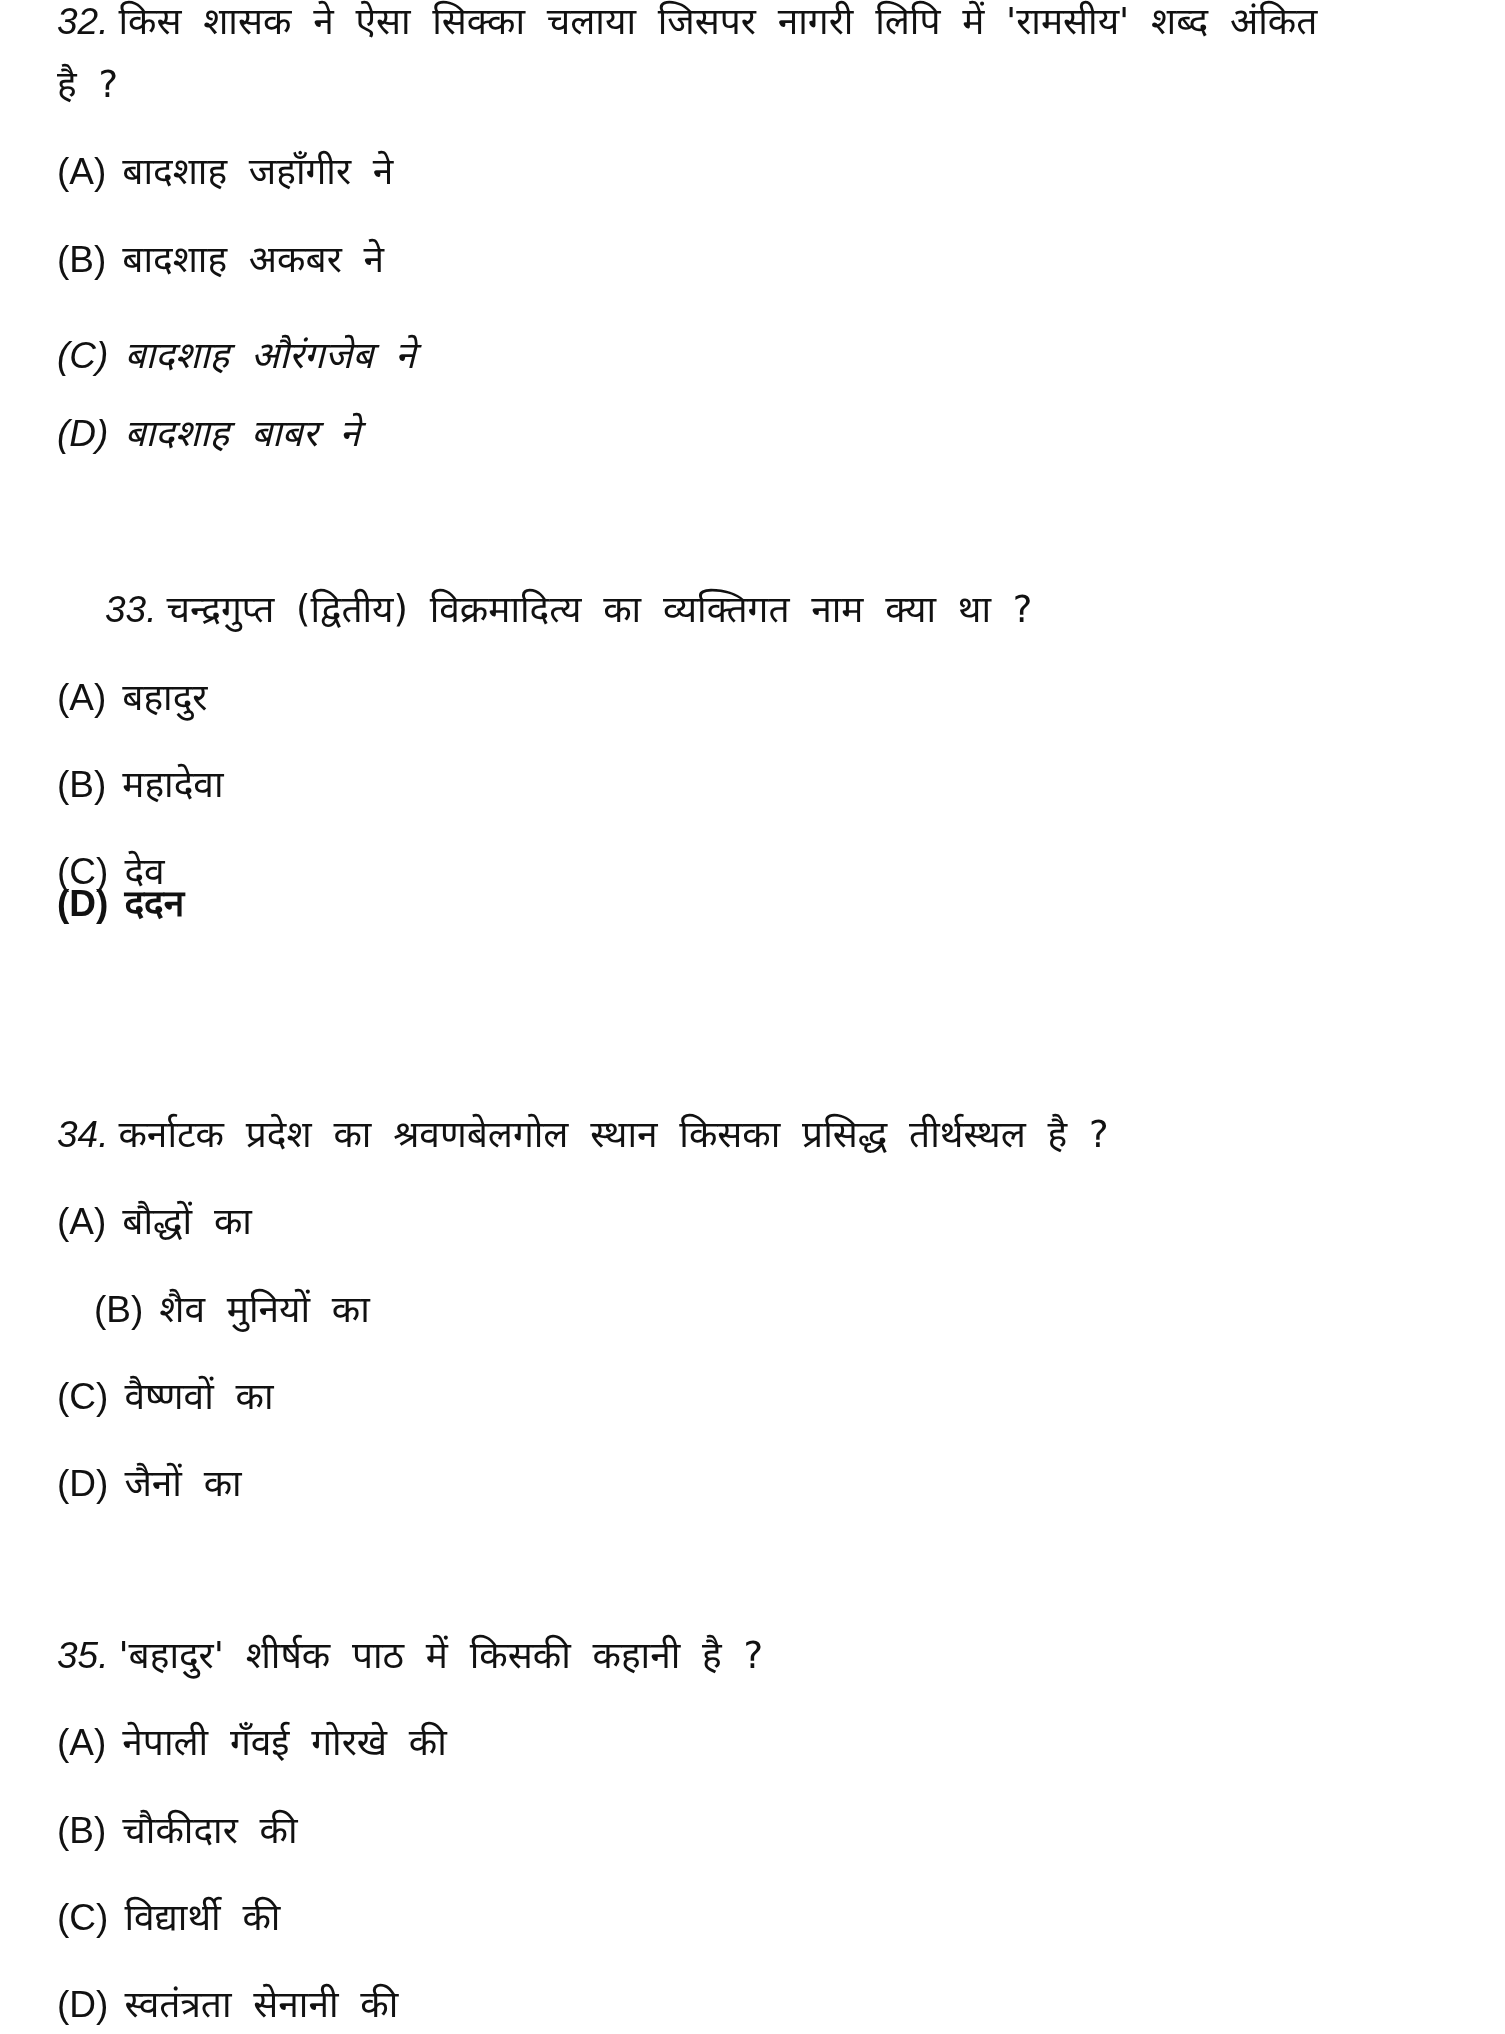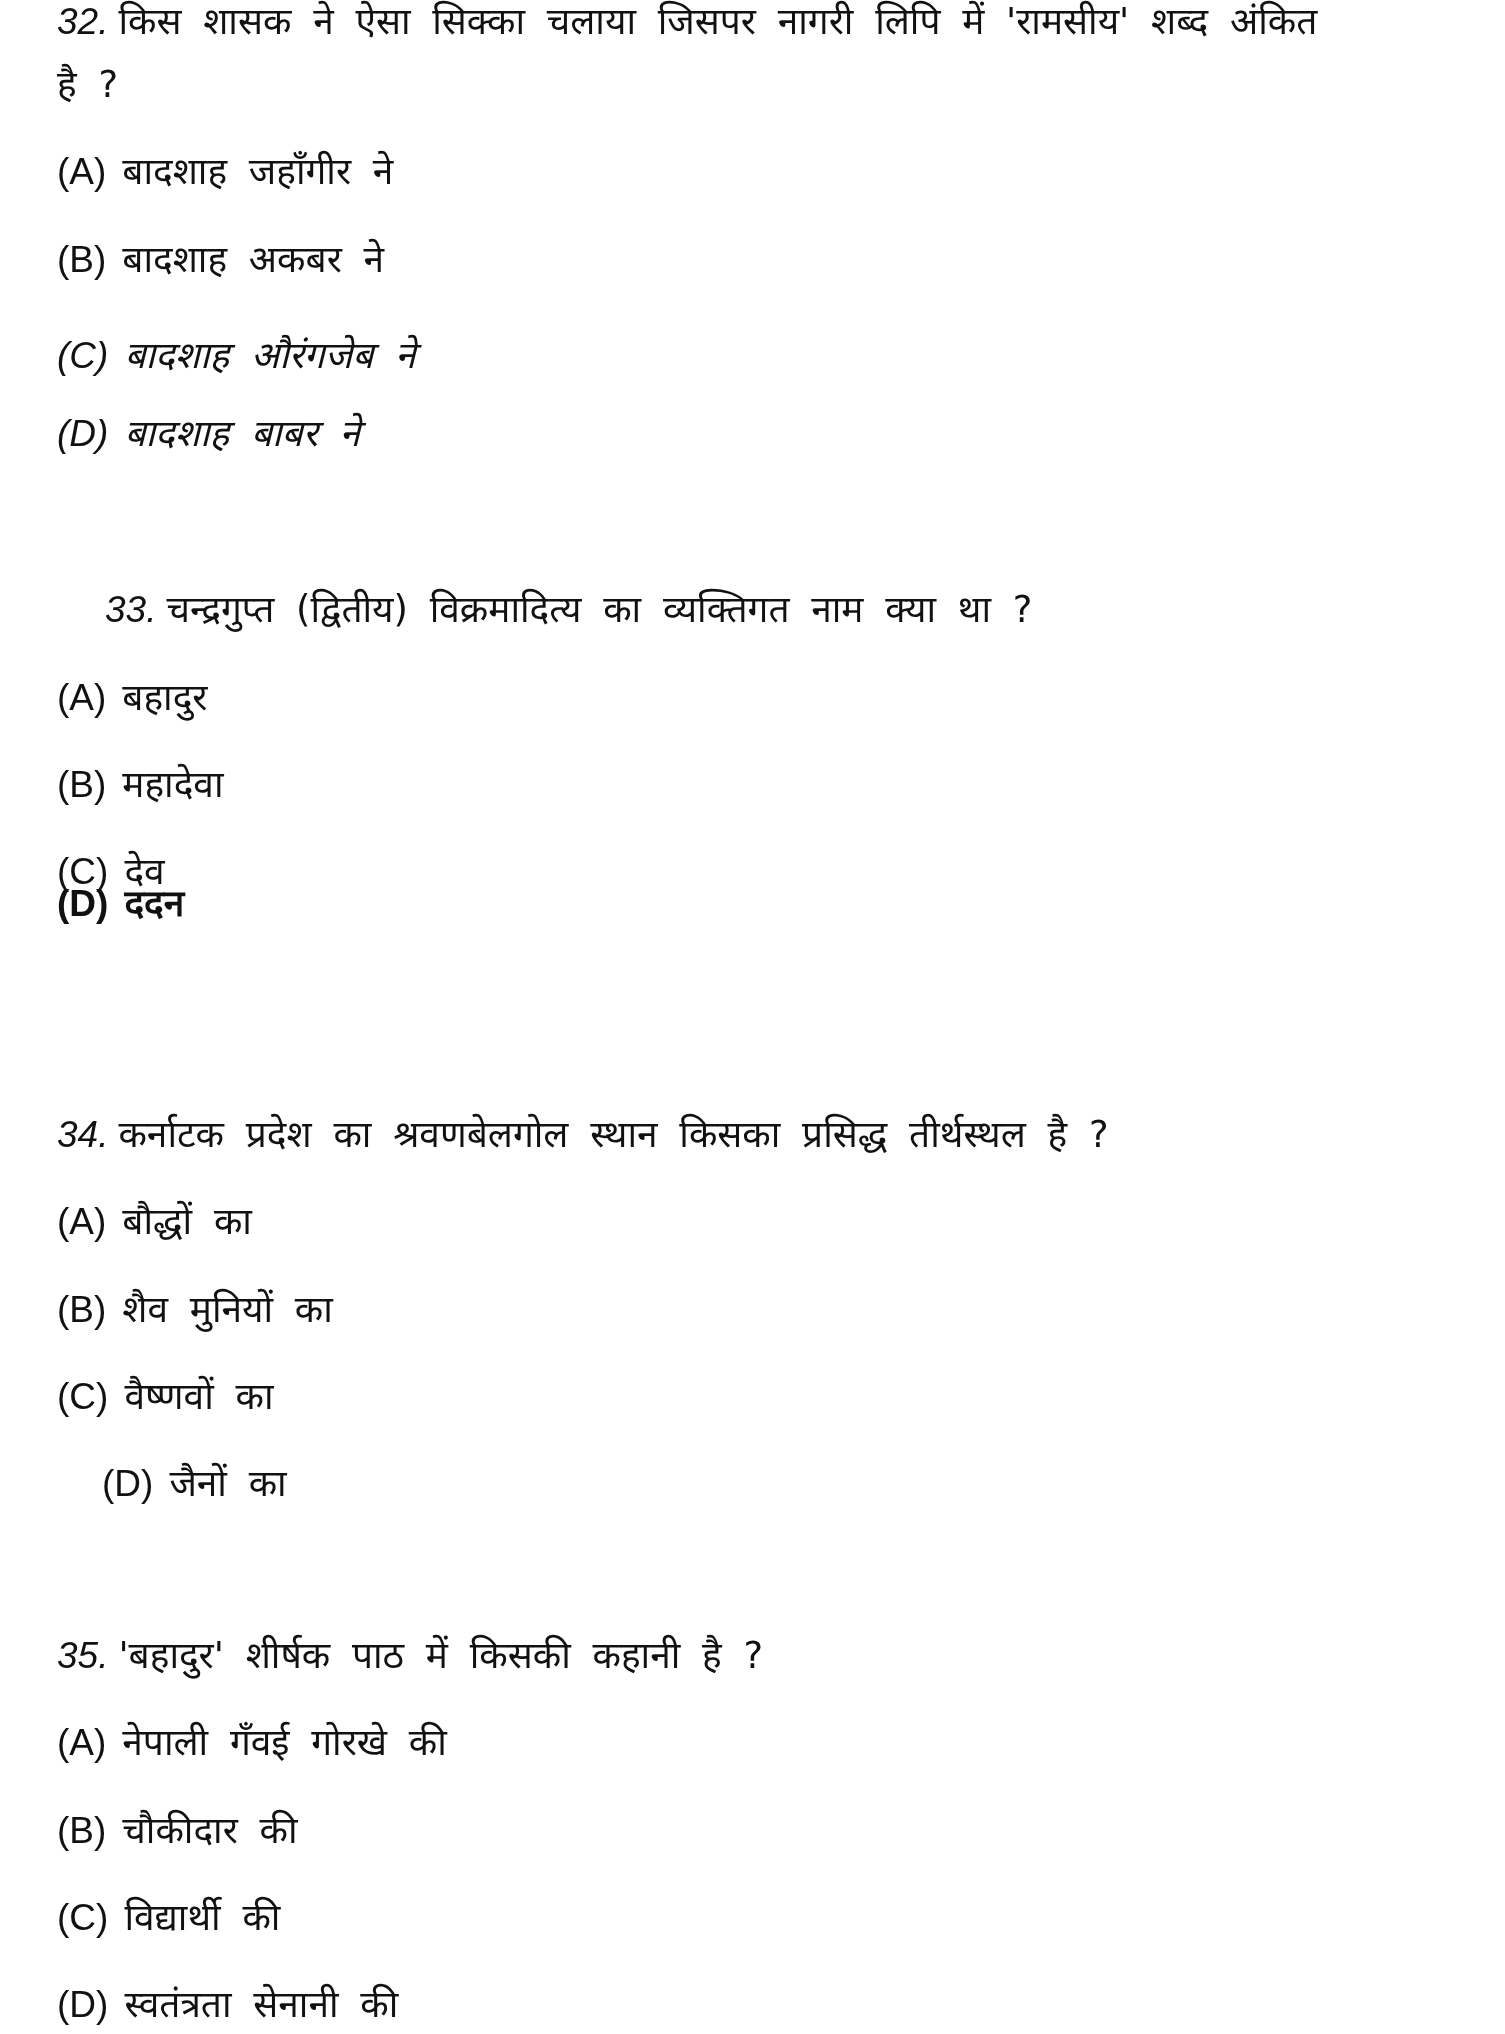--- a/index.html
+++ b/index.html
@@ -69,27 +69,27 @@
 <div class="line" style="top:876px;font-weight:bold;">
   <span class="opt-label">(D)</span><span>ददन</span>
 </div>
 
 <div class="line" style="top:1107px;">
   <span class="q-num">34.</span><span>कर्नाटक प्रदेश का श्रवणबेलगोल स्थान किसका प्रसिद्ध तीर्थस्थल है ?</span>
 </div>
 <div class="line" style="top:1194px;">
   <span class="opt-label">(A)</span><span>बौद्धों का</span>
 </div>
-<div class="line" style="top:1282px;">
+<div class="line" style="top:1282px;margin-left:37px;">
   <span class="opt-label">(B)</span><span>शैव मुनियों का</span>
 </div>
 <div class="line" style="top:1369px;">
   <span class="opt-label">(C)</span><span>वैष्णवों का</span>
 </div>
-<div class="line" style="top:1456px;margin-left:45px;">
+<div class="line" style="top:1456px;">
   <span class="opt-label">(D)</span><span>जैनों का</span>
 </div>
 
 <div class="line" style="top:1628px;">
   <span class="q-num">35.</span><span>'बहादुर' शीर्षक पाठ में किसकी कहानी है ?</span>
 </div>
 <div class="line" style="top:1715px;">
   <span class="opt-label">(A)</span><span>नेपाली गँवई गोरखे की</span>
 </div>
 <div class="line" style="top:1803px;">

